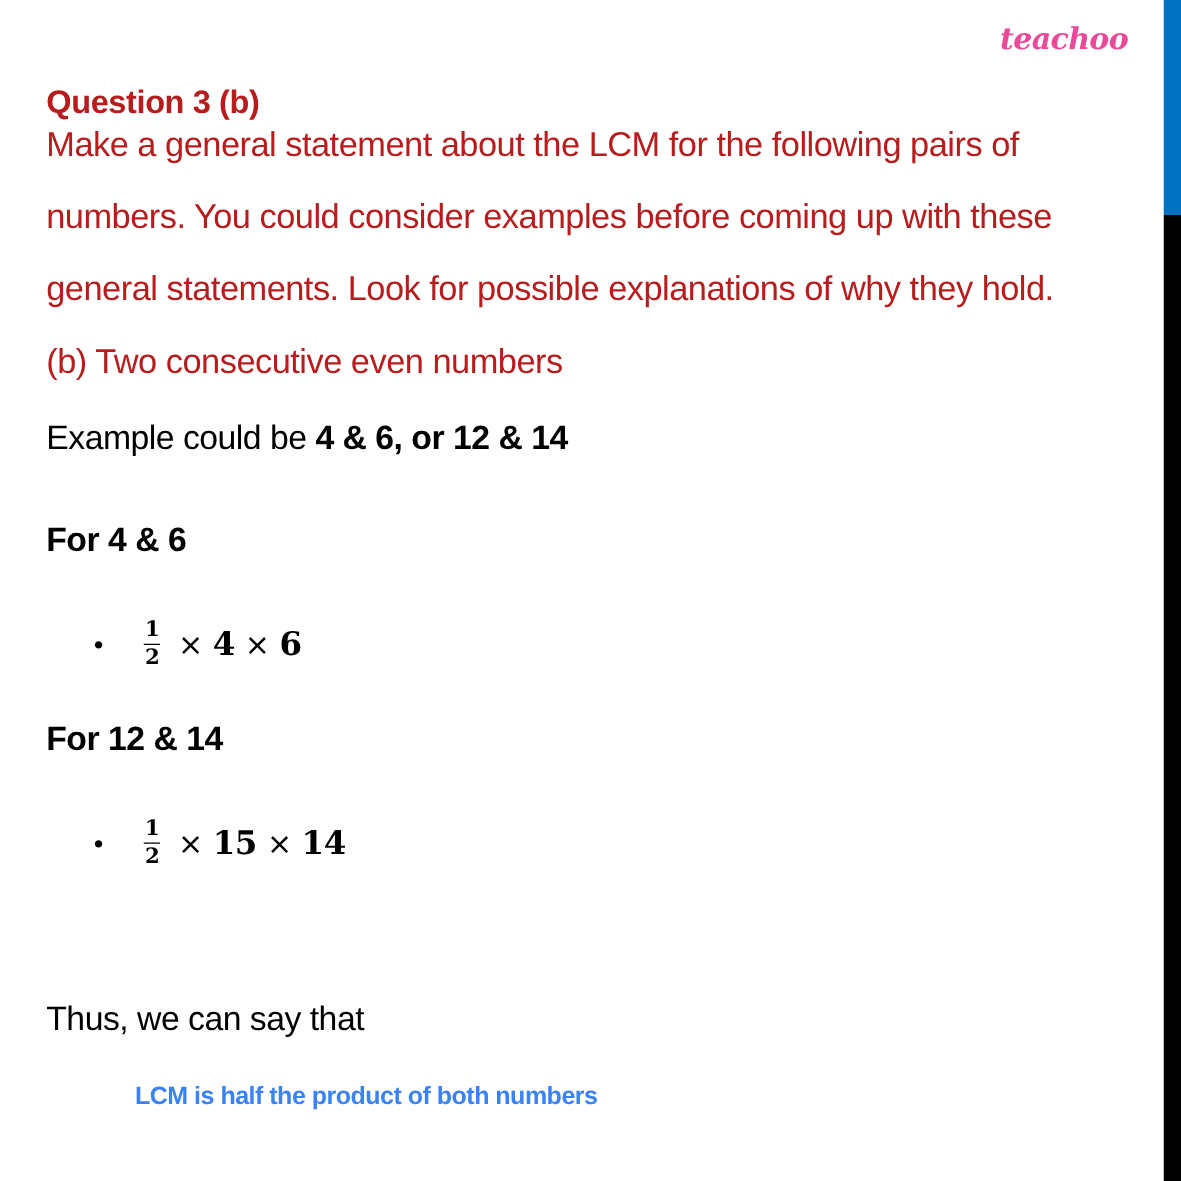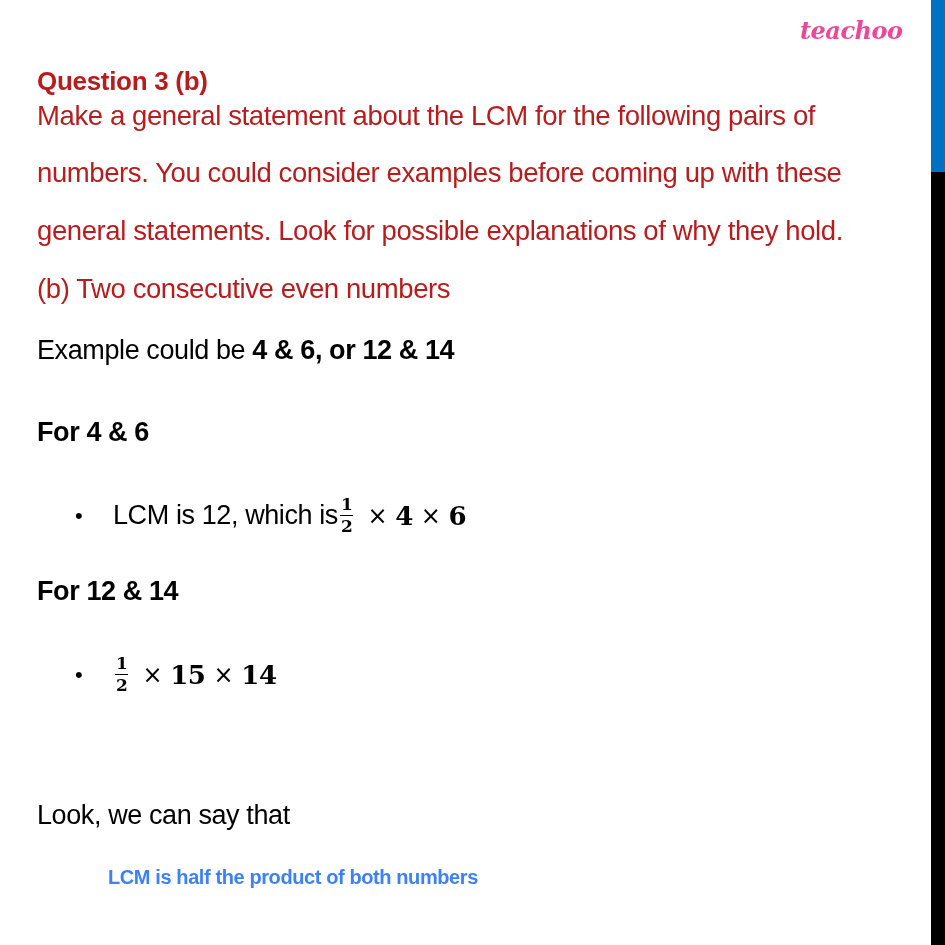--- a/index.html
+++ b/index.html
@@ -58,21 +58,20 @@
 <div class="qline" style="top:253px">(b) Two consecutive even numbers</div>
 
 <div class="bline" style="top:335px">
   <span>Example could be </span><span class="bold">4 &amp; 6, or 12 &amp; 14</span>
 </div>
 
 <div class="bline bold" style="top:417px">For 4 &amp; 6</div>
 
 <div class="bullet-row" style="top:496px">
   <span class="bullet-dot">•</span>
-  <span>LCM is 12, which is</span>
   <span class="frac">
     <span class="num">1</span>
     <span class="den">2</span>
   </span>
   <span class="op">×</span>
   <span class="mathnum">4</span>
   <span class="op">×</span>
   <span class="mathnum">6</span>
 </div>
 
@@ -83,15 +82,15 @@
   <span class="frac">
     <span class="num">1</span>
     <span class="den">2</span>
   </span>
   <span class="op">×</span>
   <span class="mathnum">15</span>
   <span class="op">×</span>
   <span class="mathnum">14</span>
 </div>
 
-<div class="bline" style="top:800px">Look, we can say that</div>
+<div class="bline" style="top:800px">Thus, we can say that</div>
 
 <div class="conclusion">LCM is half the product of both numbers</div>
 
 </body></html>

